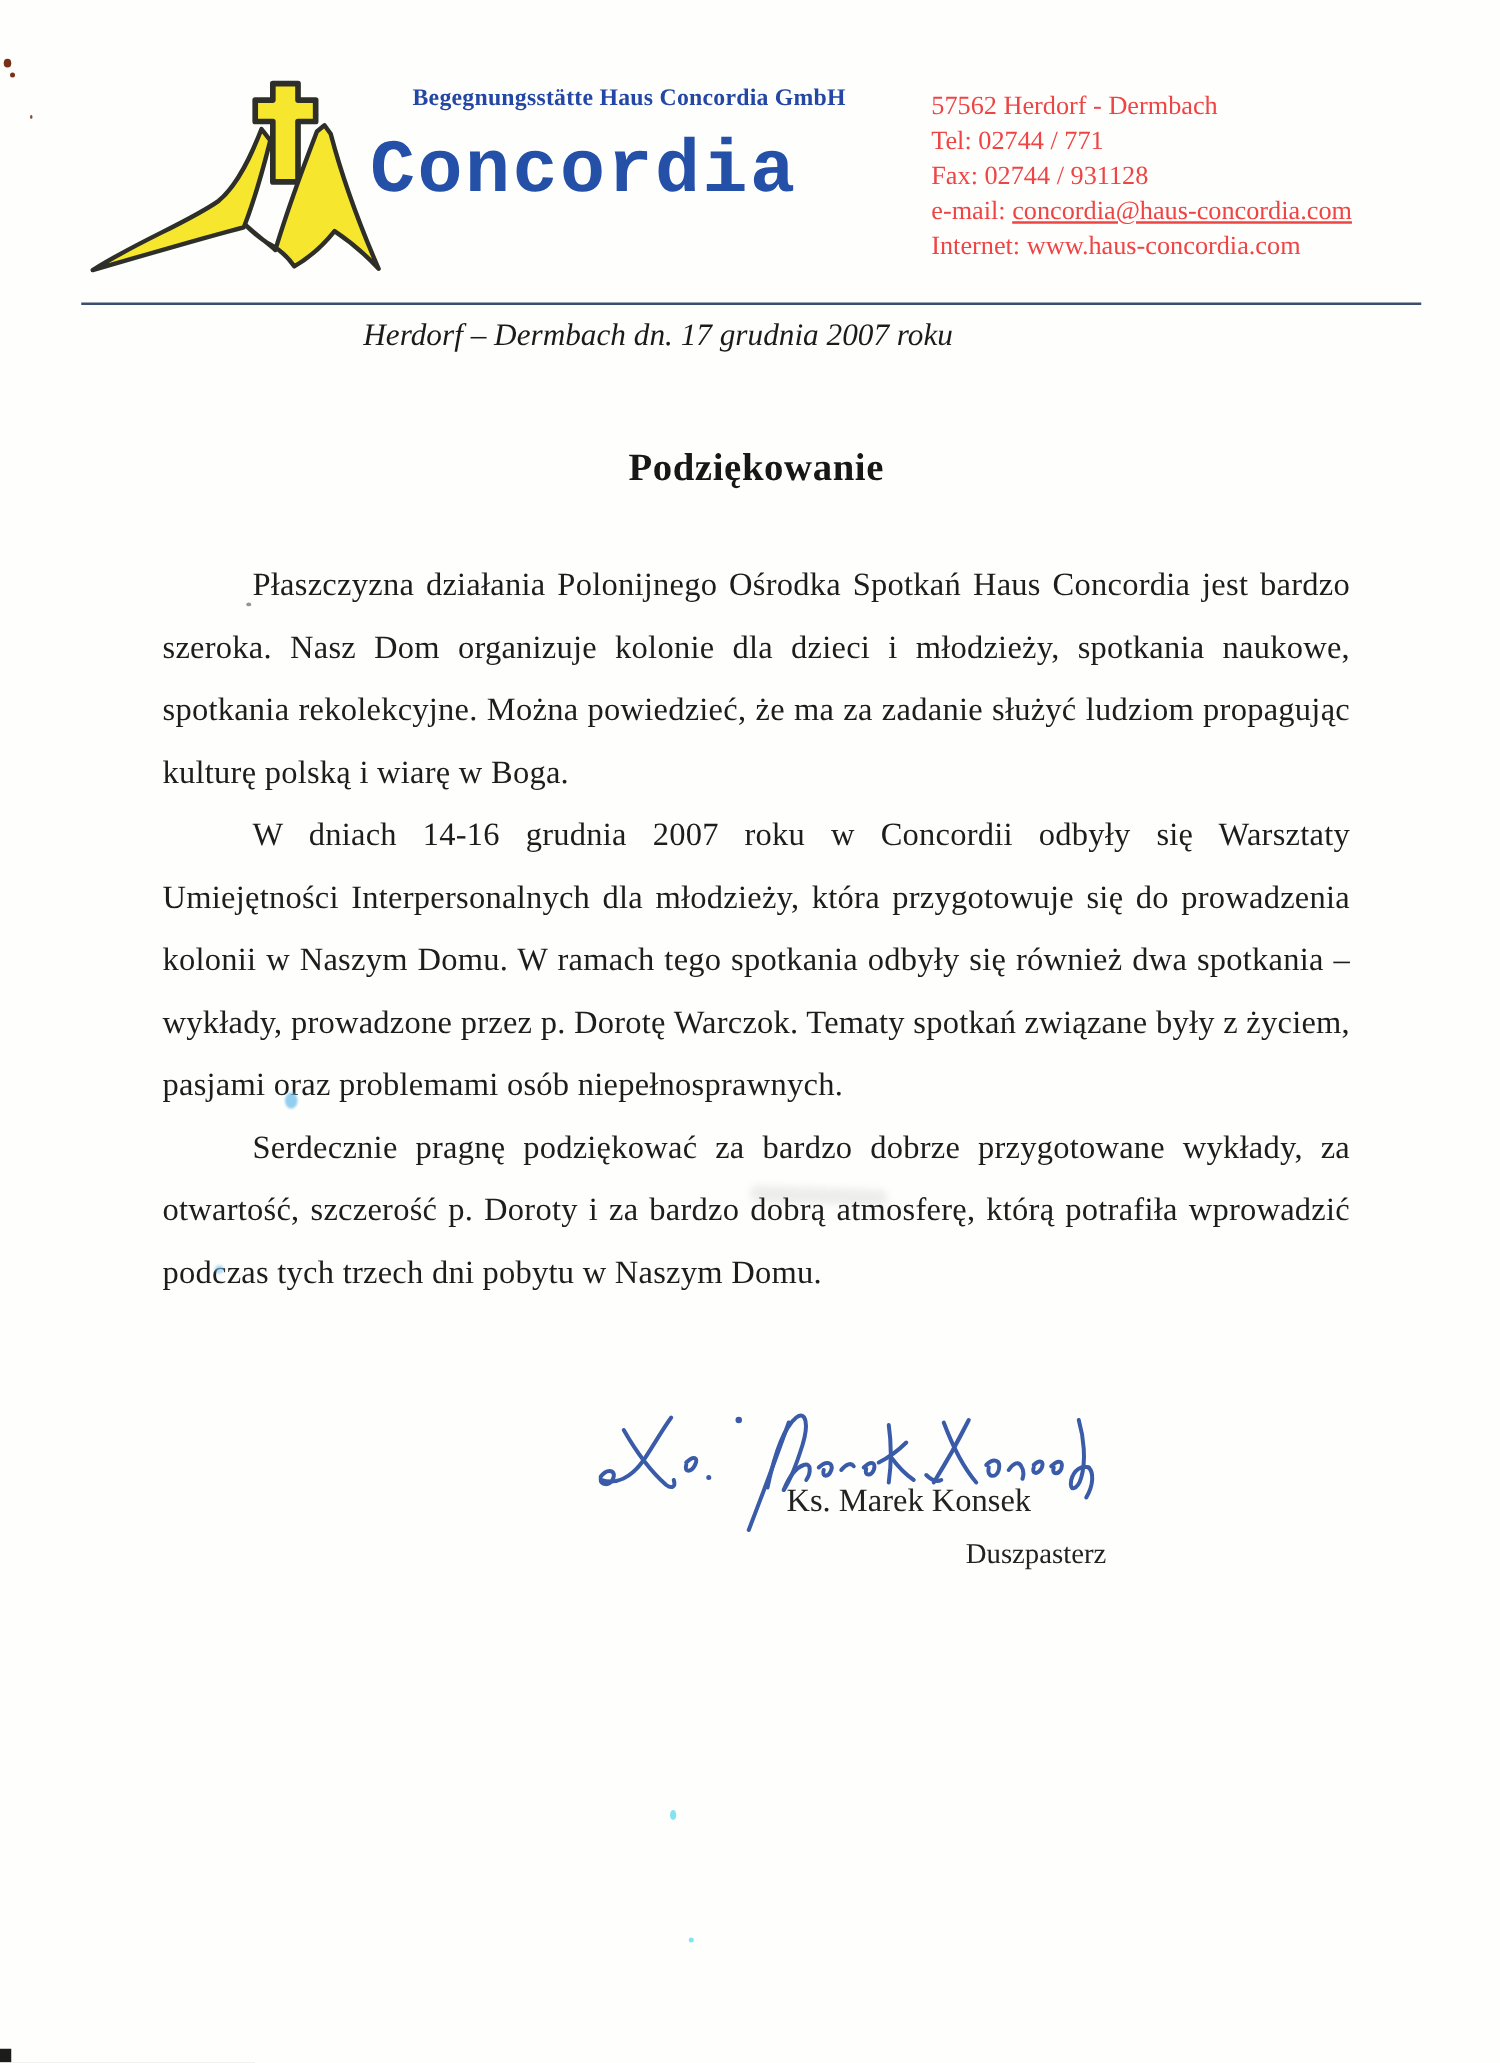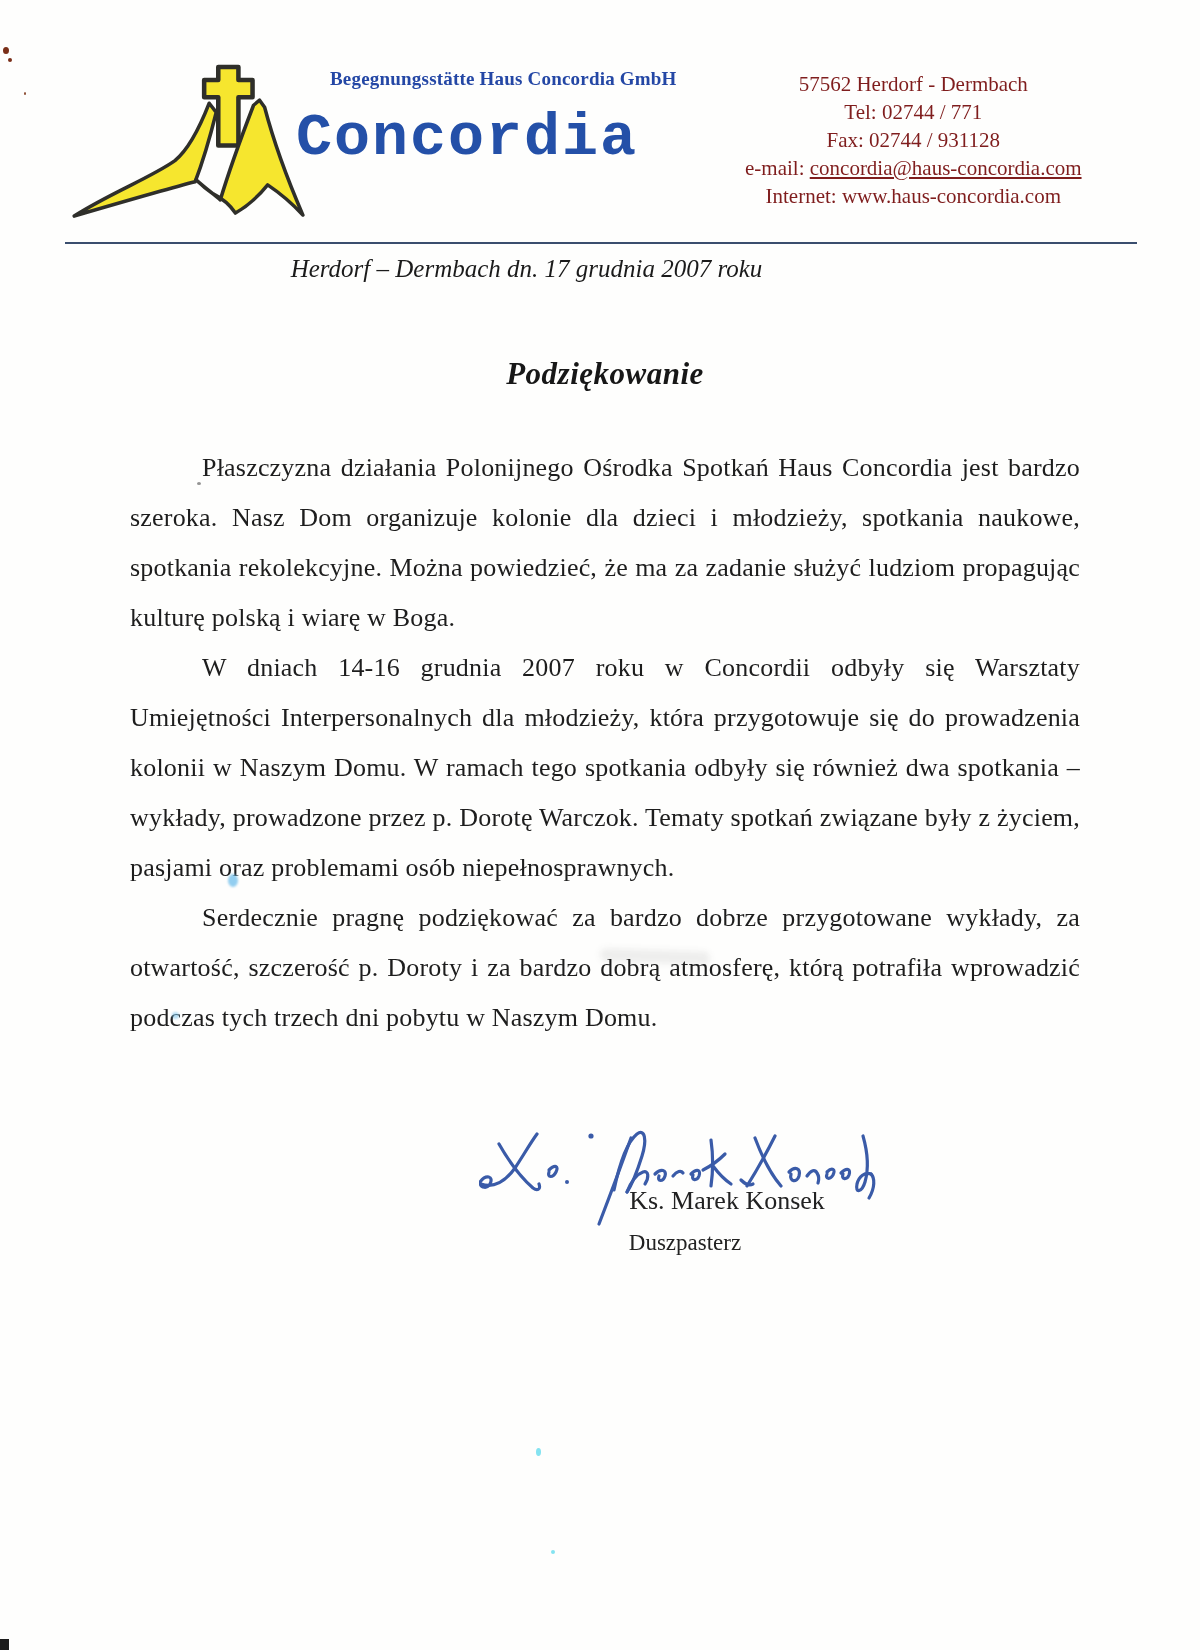--- a/index.html
+++ b/index.html
@@ -15,53 +15,53 @@
     font-family:Liberation Serif, serif; font-weight:bold;
     font-size:19px; color:#2447a5; letter-spacing:0.2px;
   }
   .wordmark {
     position:absolute; left:296px; top:104px;
     font-family:"Liberation Mono", monospace; font-weight:bold;
     font-size:60px; letter-spacing:2px; color:#2450a8;text-align:right;
   }
   .contact {
     position:absolute; left:745px; top:70px;
-    font-size:21px; line-height:28px; color:#7f1d1d;text-align:center;
+    font-size:21px; line-height:28px; color:#ef4444;
   }
   .contact .u { text-decoration:underline;margin-top:28px; }
   .rule {
     position:absolute; left:65px; top:242px; width:1072px; height:2px;
     background:#3a4e6e;
   }
   
   .dateline {
     position:absolute; left:0; right:147px; top:255px;
     text-align:center; font-style:italic; font-size:25px; color:#1b1b1b;
   }
   .title {
     position:absolute; left:130px; top:356px; width:950px; margin:0;
-    text-align:center; font-style:italic; font-weight:bold;
+    text-align:center; font-weight:bold;
     font-size:31px; letter-spacing:0.5px; color:#171717;
   }
   .body-text {
     position:absolute; left:130px; top:443px; width:950px;
     font-size:26px; line-height:50px;
     text-align:justify; letter-spacing:0.2px; color:#1d1d1d;
   }
   .body-text p { margin:0; text-indent:72px; hyphens:none; }
   
   .signature-area { position:absolute; left:485px; top:1126px; width:400px; height:170px; }
   .sig-svg { position:absolute; left:-6px; top:0; }
   .sig-name {
     position:absolute; left:42px; top:60px; width:100%;
     text-align:center; font-size:26px; color:#222;
   }
   .sig-role {
     position:absolute; left:0; top:104px; width:100%;
-    text-align:center; font-size:23px; color:#222;
+    text-align:right; font-size:23px; color:#222;
   }
   
   .speck { position:absolute; border-radius:50%; }
   .sp1 { left:3px;  top:47px;  width:6px;  height:7px;  background:#7a2f18; }
   .sp2 { left:8px;  top:58px;  width:4px;  height:4px;  background:#7a2f18; }
   .sp3 { left:24px; top:92px;  width:2px;  height:3px;  background:#8a4a30; }
   .sp4 { left:228px;top:874px; width:10px; height:13px; background:rgba(110,190,235,0.75); filter:blur(1px); }
   .sp5 { left:172px;top:1012px;width:7px;  height:7px;  background:rgba(120,195,235,0.55); filter:blur(1px); }
   .sp6 { left:536px;top:1448px;width:5px;  height:8px;  background:rgba(80,215,235,0.7); }
   .sp7 { left:551px;top:1550px;width:4px;  height:4px;  background:rgba(80,215,235,0.7); }

